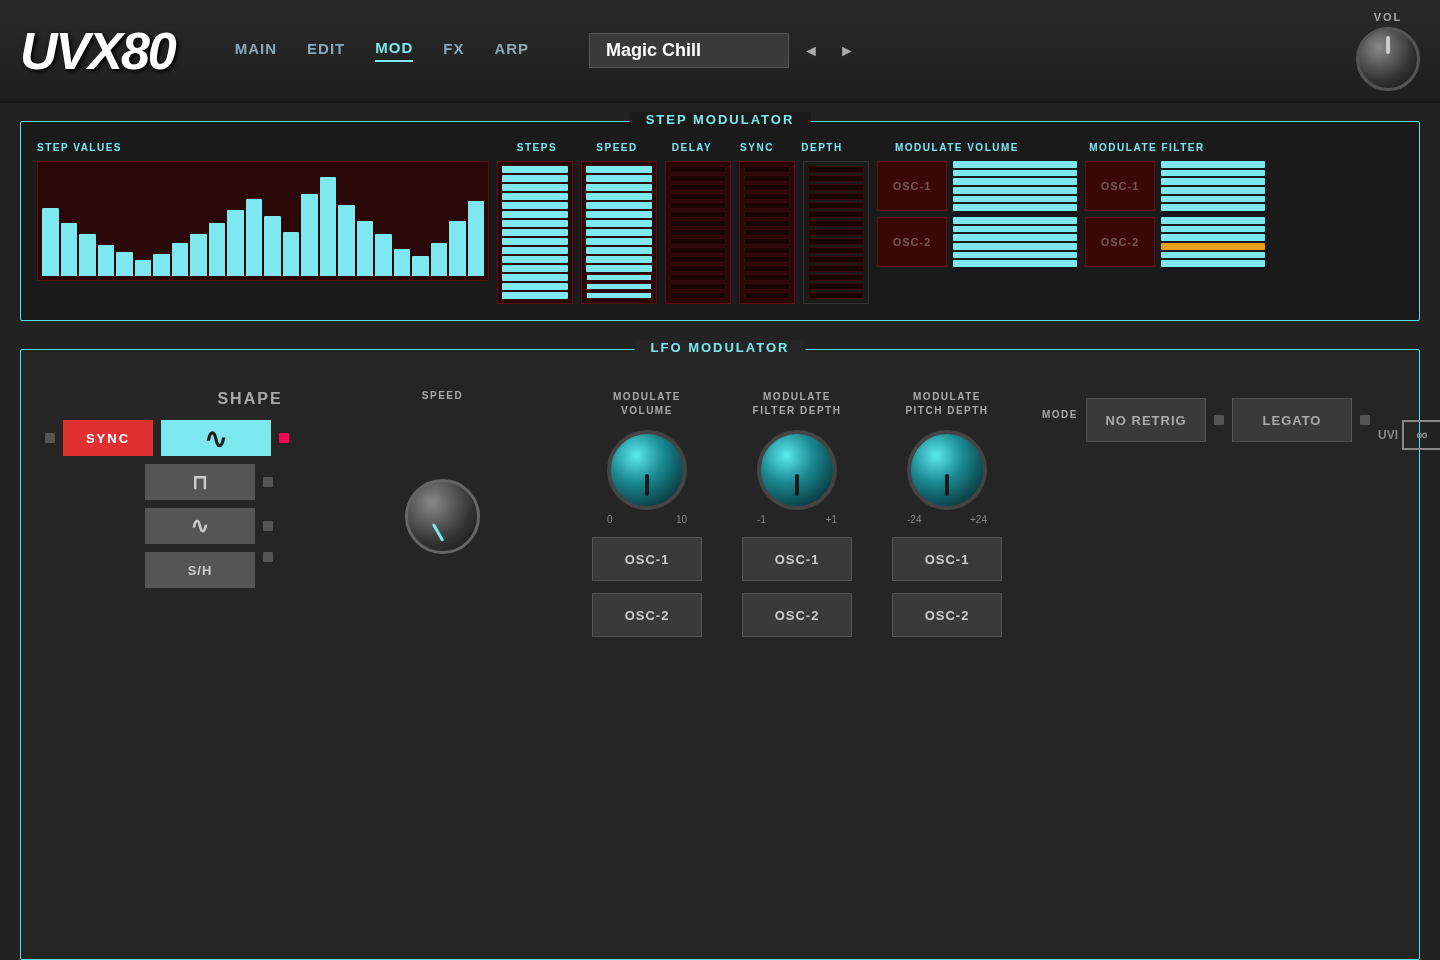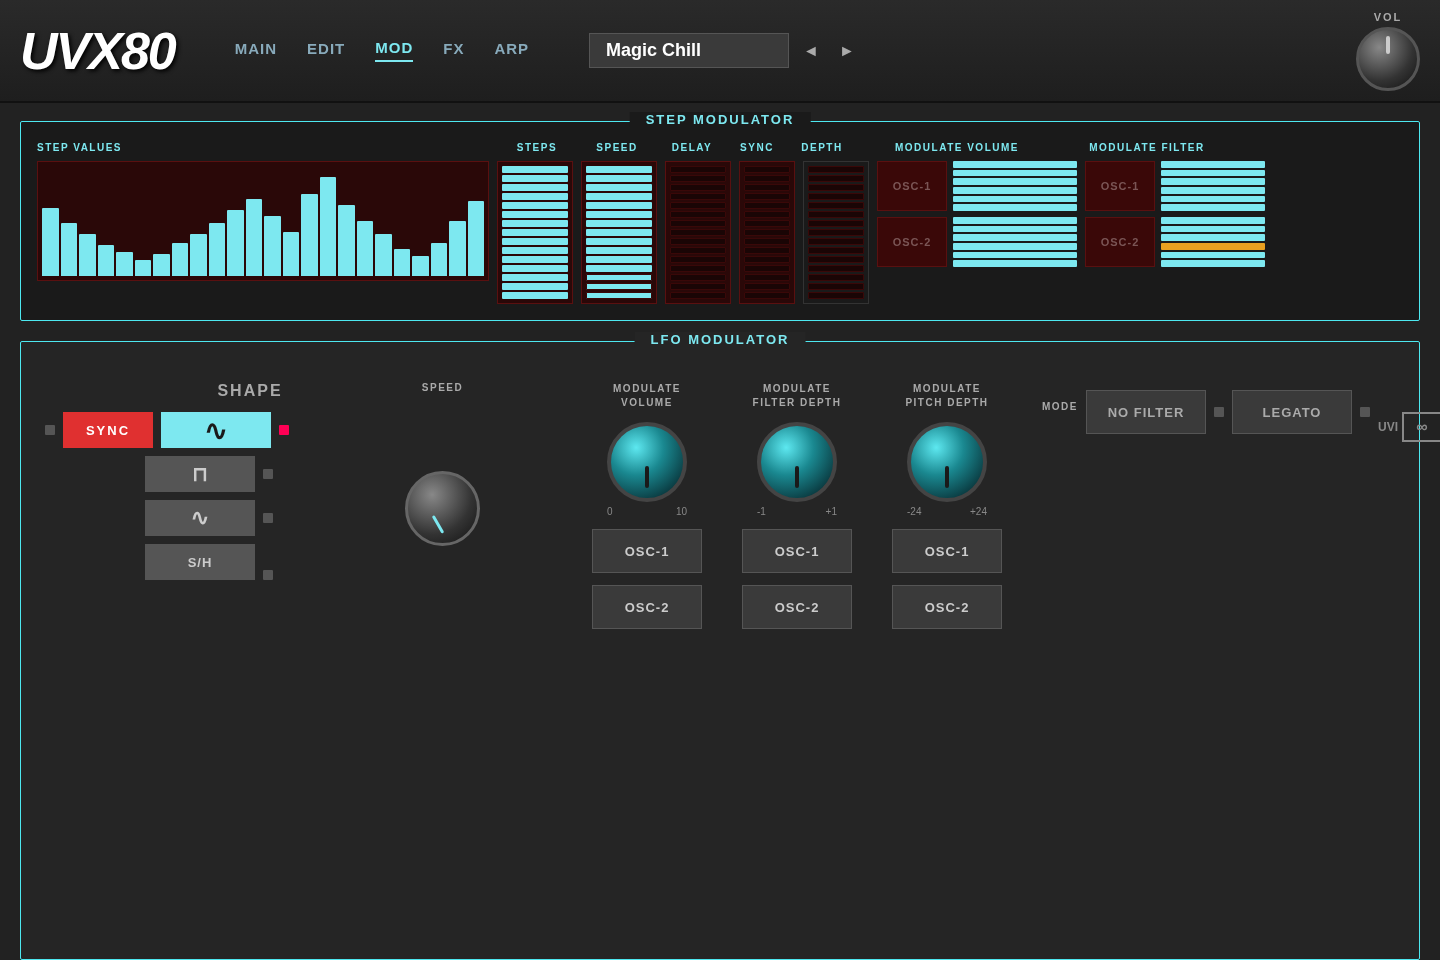--- a/index.html
+++ b/index.html
@@ -302,21 +302,21 @@
     }
 
     .filter-h-bar {
       height: 7px;
       border-radius: 1px;
     }
 
     
     .lfo-modulator {
       background: #252525;
-      margin: 20px 20px 0 20px;
+      margin: 28px 20px 0 20px;
       border: 1px solid #4de8f0;
       border-radius: 2px;
       padding: 20px 24px 24px;
       position: relative;
       flex: 1;
     }
 
     .lfo-section-title {
       position: absolute;
       top: -10px;
@@ -794,21 +794,21 @@
             <div class="indicator-dot active"></div>
           </div>
           <div style="display:flex;align-items:center;gap:8px;margin-top:8px;margin-left:100px;">
             <button class="shape-btn secondary" style="font-size:20px;">⊓</button>
             <div class="indicator-dot"></div>
           </div>
           <div style="display:flex;align-items:center;gap:8px;margin-top:8px;margin-left:100px;">
             <button class="shape-btn secondary" style="font-size:22px;">∿</button>
             <div class="indicator-dot"></div>
           </div>
-          <div style="display:flex;align-items:flex-end;gap:8px;margin-top:8px;margin-left:100px;">
+          <div style="display:flex;align-items:flex-start;gap:8px;margin-top:8px;margin-left:100px;">
             <button class="shape-btn secondary" style="font-size:13px;font-weight:700;letter-spacing:1px;">S/H</button>
             <div class="indicator-dot"></div>
           </div>
         </div>
       </div>
 
       <div class="speed-section">
         <div class="speed-label-top">SPEED</div>
         <div class="knob-medium" style="width:75px;height:75px;margin-top:70px;"></div>
       </div>
@@ -859,21 +859,21 @@
             <span>+24</span>
           </div>
         </div>
         <button class="osc-btn">OSC-1</button>
         <button class="osc-btn">OSC-2</button>
       </div>
 
       <div class="mode-section">
         <div class="lfo-mod-header" style="font-size:10px;font-weight:700;letter-spacing:1.5px;color:#aaa;text-align:center;margin-bottom:10px;">MODE</div>
         <div class="mode-btn-row">
-          <button class="mode-btn inactive">NO FILTER</button>
+          <button class="mode-btn inactive">NO RETRIG</button>
           <div class="indicator-dot"></div>
         </div>
         <div class="mode-btn-row">
           <button class="mode-btn inactive">LEGATO</button>
           <div class="indicator-dot"></div>
         </div>
 
         <div class="uvi-logo" style="margin-top:30px;">
           <span>UVI</span>
           <div class="uvi-box">∞</div>

